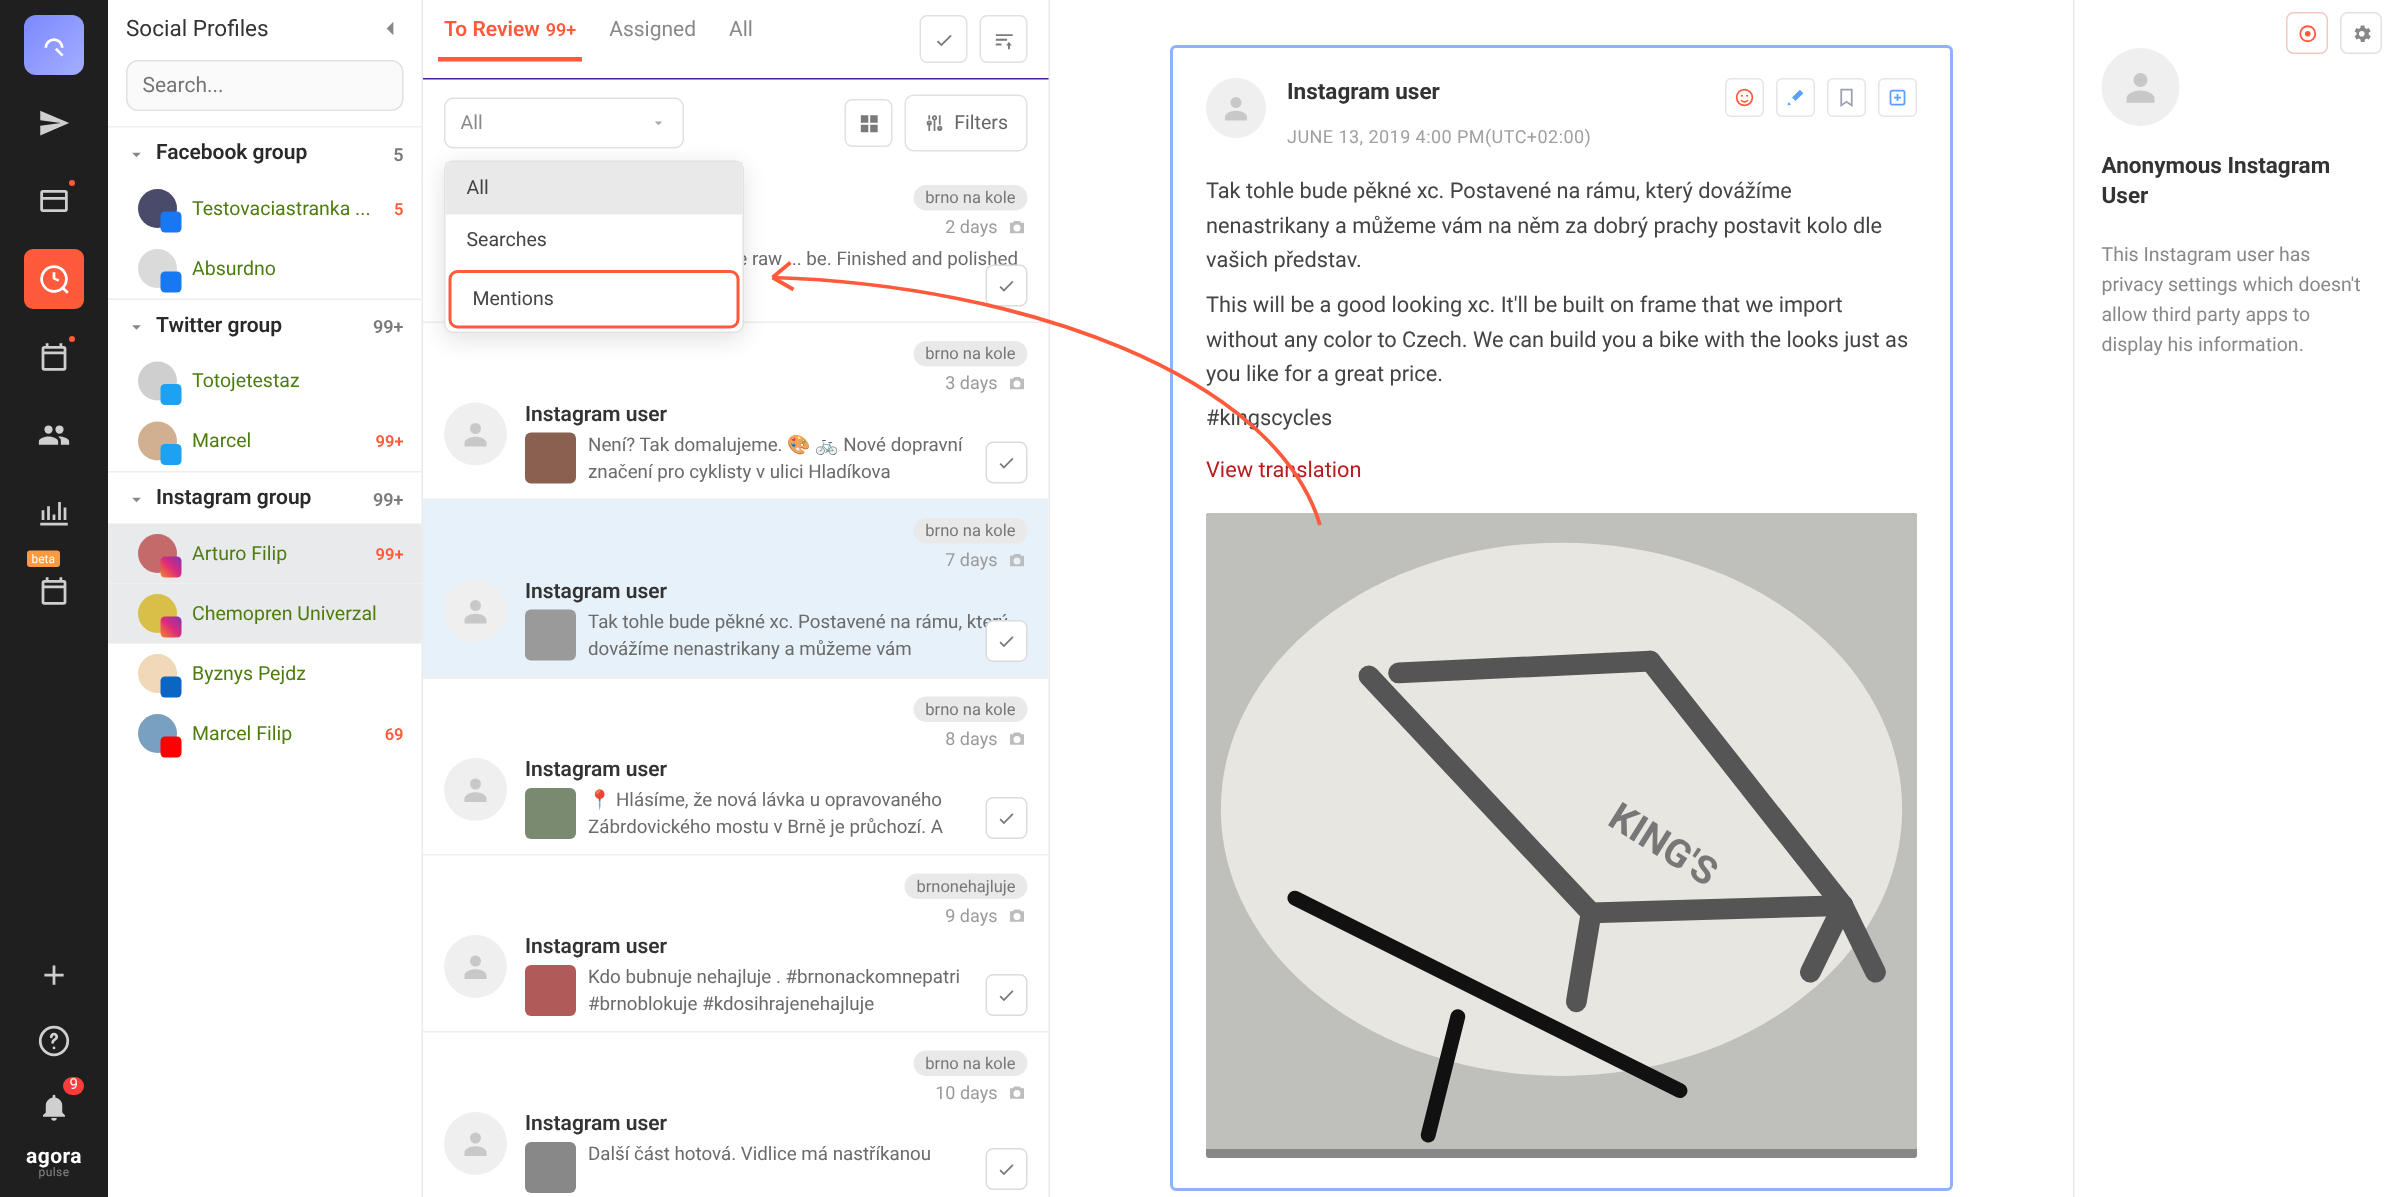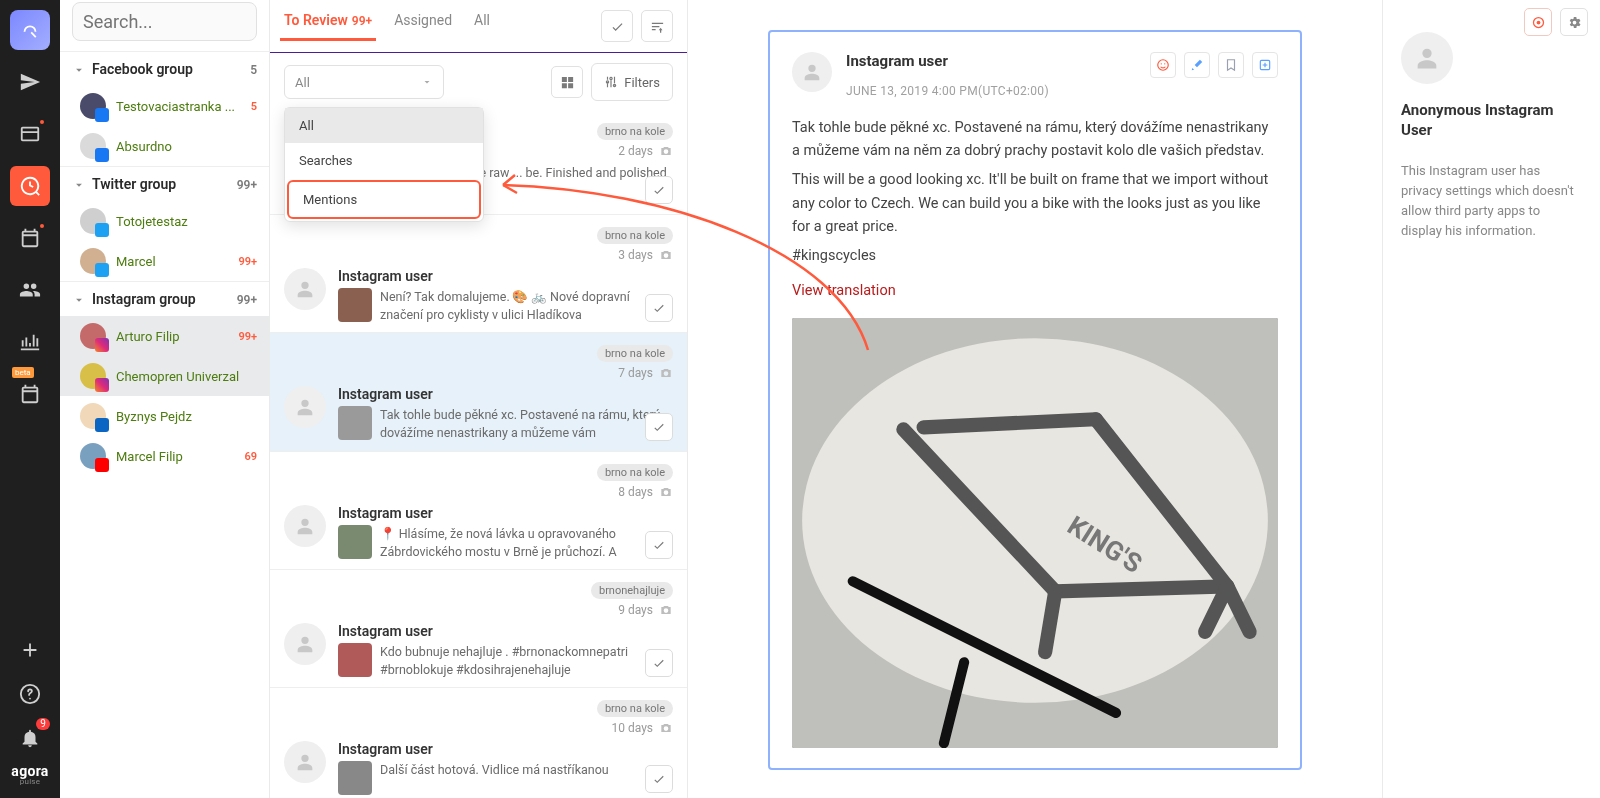--- a/index.html
+++ b/index.html
@@ -1,37 +1,37 @@
 <!DOCTYPE html>
 <html><head>
 <meta charset="utf-8">
 <style>
 *{box-sizing:border-box;margin:0;padding:0;font-family:-apple-system,BlinkMacSystemFont,"Segoe UI",Roboto,Helvetica,Arial,sans-serif}
 body{width:1600px;height:798px;overflow:hidden;background:#fff;color:#272727;position:relative}
 .app{display:flex;width:100%;height:100%}
-.rail{width:60px;background:#1f1f1f;color:#d7d7d7;display:flex;flex-direction:column;align-items:center;padding-top:10px;position:relative}
+.rail{width:72px;background:#1f1f1f;color:#d7d7d7;display:flex;flex-direction:column;align-items:center;padding-top:10px;position:relative}
 .rail .tile{width:40px;height:40px;border-radius:6px;display:flex;align-items:center;justify-content:center;margin-bottom:12px;position:relative;cursor:pointer}
 .rail .tile svg{width:22px;height:22px;fill:#cfcfcf}
 .rail .tile.logo{background:linear-gradient(135deg,#7c88ff,#a3aeff);border-radius:8px}
 .rail .tile.logo svg{fill:#fff}
 .rail .tile.active{background:#ff5a3c}
 .rail .tile.active svg{fill:#fff}
 .rail .tile .dot{position:absolute;top:4px;right:4px;width:8px;height:8px;border-radius:50%;background:#ff5a3c;border:2px solid #1f1f1f}
 .rail .beta-tag{position:absolute;top:-7px;left:2px;background:#ff9a3c;color:#fff;font-size:8px;padding:1px 3px;border-radius:2px}
 .rail-bottom{margin-top:auto;display:flex;flex-direction:column;align-items:center;padding-bottom:12px}
 .rail-bottom .tile{width:36px;height:36px;margin-bottom:8px}
 .rail-bottom .badge{position:absolute;top:-2px;right:-2px;background:#ff3c3c;color:#fff;font-size:10px;border-radius:8px;padding:1px 4px;line-height:1}
 .brand{color:#fff;font-size:14px;font-weight:700;letter-spacing:.3px;text-align:center;line-height:1}
 .brand small{display:block;font-size:8px;font-weight:400;color:#888}
 
 .pcol{width:210px;border-right:1px solid #eaeaea;display:flex;flex-direction:column;background:#fff}
 .pcol-head{display:flex;align-items:center;justify-content:space-between;padding:10px 12px;font-size:15px;color:#333}
 .pcol-head .chev{width:18px;height:18px;fill:#888;cursor:pointer}
 .search{margin:2px 12px 10px}
-.search input{width:100%;padding:8px 10px;border-radius:8px;border:1px solid #e1e1e1;font-size:18px;color:#777;background:#fafafa}
+.search input{width:100%;padding:8px 10px;border-radius:8px;border:1px solid #e1e1e1;font-size:14px;color:#777;background:#fafafa}
 .pgroup{border-top:1px solid #eee}
 .pgroup-head{display:flex;align-items:flex-end;padding:9px 12px;cursor:pointer}
 .pgroup-head svg{width:14px;height:14px;fill:#888;margin-right:6px}
 .pgroup-head .ttl{font-size:14px;font-weight:600;color:#2a2a2a;flex:1}
 .pgroup-head .cnt{font-size:12px;color:#7a7a7a;font-weight:600}
 .pitem{display:flex;align-items:center;padding:7px 12px 7px 20px;cursor:pointer}
 .pitem.sel{background:#e9eaec}
 .pitem .av{width:26px;height:26px;border-radius:50%;background:#ccc;margin-right:10px;position:relative;flex-shrink:0;background-size:cover;background-position:center}
 .pitem .av .net{position:absolute;right:-3px;bottom:-3px;width:14px;height:14px;border-radius:3px;display:flex;align-items:center;justify-content:center}
 .pitem .nm{font-size:13px;color:#4d7c0f;flex:1;white-space:nowrap;overflow:hidden;text-overflow:ellipsis}
@@ -178,20 +178,26 @@
           <svg viewBox="0 0 24 24">
             <path d="M12 22a2 2 0 0 0 2-2h-4a2 2 0 0 0 2 2zm6-6V11a6 6 0 0 0-5-5.91V4a1 1 0 0 0-2 0v1.09A6 6 0 0 0 6 11v5l-2 2v1h16v-1z"></path>
           </svg>
           <span class="badge">9</span>
         </div>
       <div class="brand"><span>agora</span><small>pulse</small></div>
     </div>
   </div>
 
   <div class="pcol">
+    <div class="pcol-head">
+      <span>Social Profiles</span>
+      <svg class="chev" viewBox="0 0 24 24">
+          <path d="M15 6l-6 6 6 6"></path>
+        </svg>
+    </div>
     <div class="search"><input placeholder="Search..." style=""></div>
     <div id="groups">
         <div class="pgroup">
           <div class="pgroup-head">
     <svg viewBox="0 0 24 24">
               <path d="M7 10l5 5 5-5z"></path>
             </svg>
     <span class="ttl">Facebook group</span>
     <span class="cnt ">5</span>
           </div>

